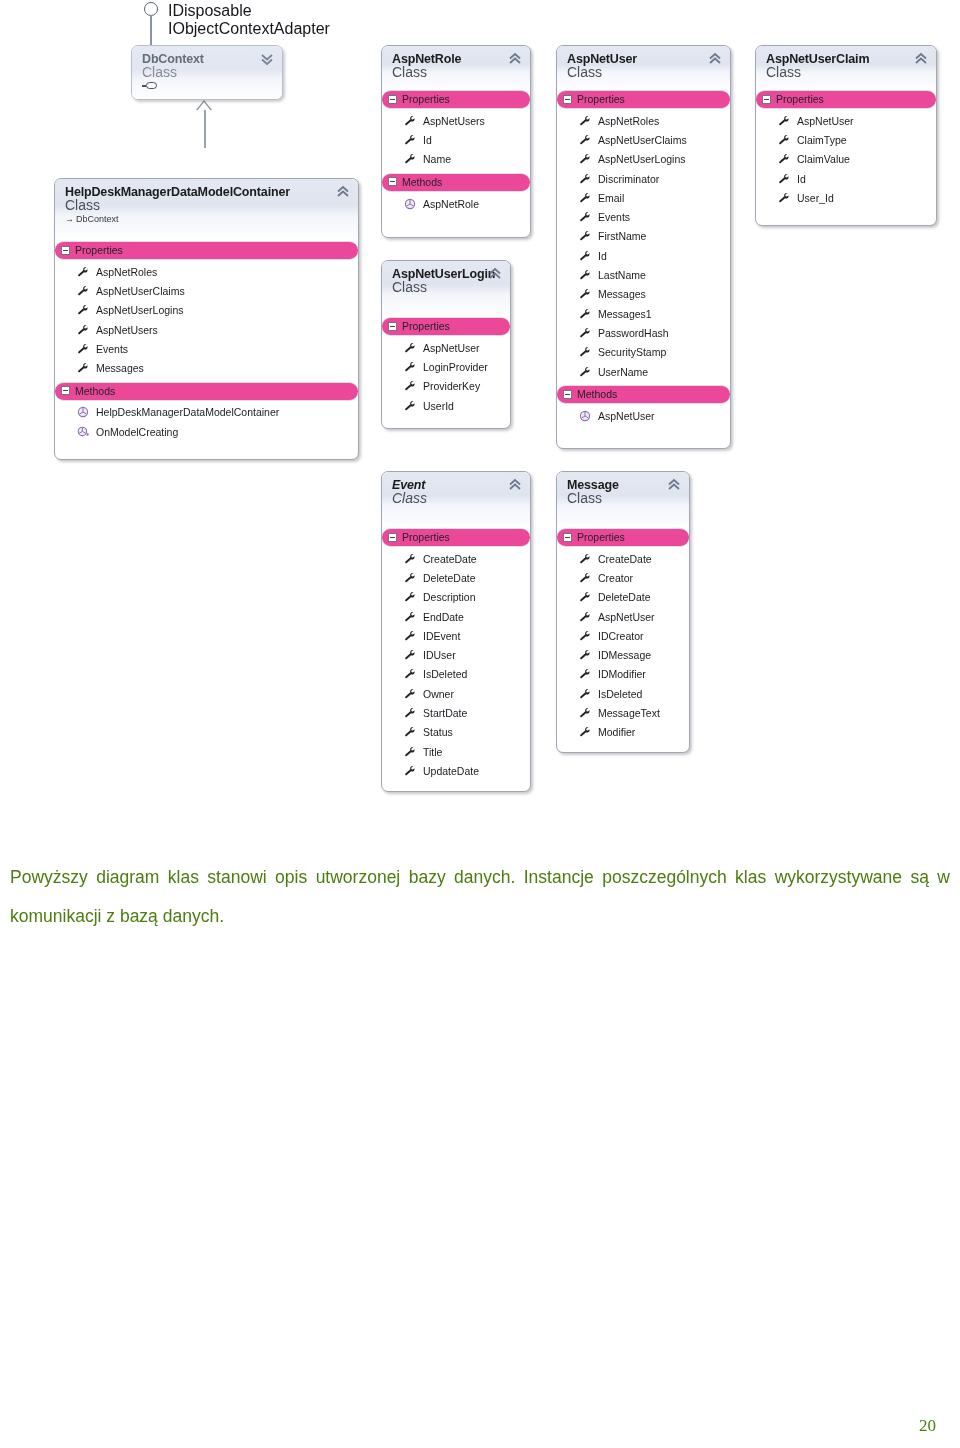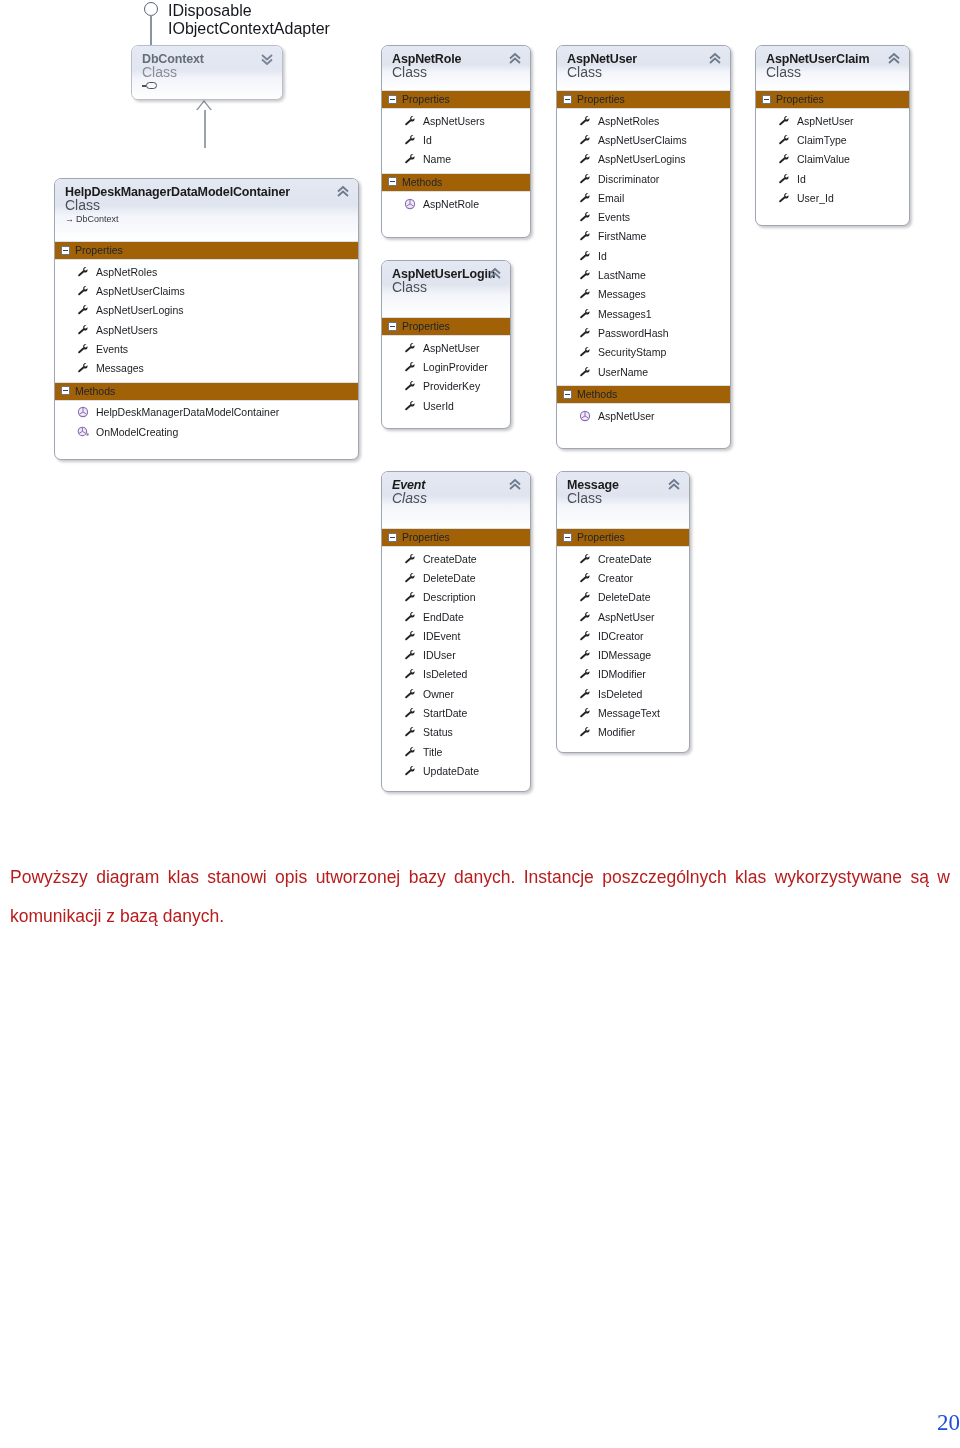--- a/index.html
+++ b/index.html
@@ -85,29 +85,30 @@
     width: 4px; height: 1.5px; background: #3b4250;
   }
   .pill-marker .rr {
     position: absolute; left: 4px; top: 0;
     width: 11px; height: 7px;
     border: 1.5px solid #3b4250;
     border-radius: 3.5px;
   }
 
   .compartment-head {
-    background: #a16207;
+    background: #ec4899;
     border-top: 1px solid #dadfe9;
     border-bottom: 1px solid #dadfe9;
     padding: 2px 6px 3px 6px;
     display: flex;
     align-items: center;
     gap: 5px;
     font-size: 10.5px;
     color: #20242a;
+    border-radius: 9px;
   }
   .minus-box {
     width: 9px; height: 9px;
     border: 1px solid #6f7683;
     background: #ffffff;
     position: relative;
     flex: 0 0 auto;
   }
   .minus-box::before {
     content: "";
@@ -175,31 +176,31 @@
 
   
   #prose {
     position: absolute;
     left: 10px;
     top: 858px;
     width: 940px;
     font-family: "Liberation Sans", sans-serif;
     font-size: 17.5px;
     line-height: 39px;
-    color: #b91c1c;
+    color: #4d7c0f;
     text-align: justify;
     text-justify: inter-word;
   }
   #page-number {
     position: absolute;
-    right: 0;
+    right: 24px;
     bottom: 12px;
     font-family: "Liberation Serif", serif;
-    font-size: 23px;
-    color: #1d4ed8;
+    font-size: 17px;
+    color: #4d7c0f;
   }
 </style>
 </head>
 <body>
 
 <div id="page">
 
   <div id="diagram">
 
     <div class="lollipop"></div>
@@ -522,21 +523,21 @@
               <svg width="12" height="12" viewBox="0 0 12 12">
                 <circle cx="6" cy="6" r="4.6" fill="#f0eaf7" stroke="#8e6fb5" stroke-width="1.1"></circle>
                 <path d="M6 1.6 L6 6 L2.4 8.1 M6 6 L9.6 8.1" stroke="#8e6fb5" stroke-width="1" fill="none"></path>
               </svg>
             </span>
           <span>AspNetUser</span>
         </div>
       </div>
     </div>
 
-    <div class="uml-box" id="box-aspnetuserclaim" style="left:755px; top:45px; width:155px; height:181px;">
+    <div class="uml-box" id="box-aspnetuserclaim" style="left:755px; top:45px; width:182px; height:181px;">
       <div class="ub-header">
         <div class="ub-title">AspNetUserClaim</div>
         <div class="ub-stereo">Class</div>
         <div class="chevron">
           <svg width="14" height="14" viewBox="0 0 14 14">
             <polyline points="2,6.5 7,2 12,6.5" fill="none" stroke="#6f7a8d" stroke-width="1.8"></polyline>
             <polyline points="2,11 7,6.5 12,11" fill="none" stroke="#6f7a8d" stroke-width="1.8"></polyline>
           </svg>
         </div>
       </div>

